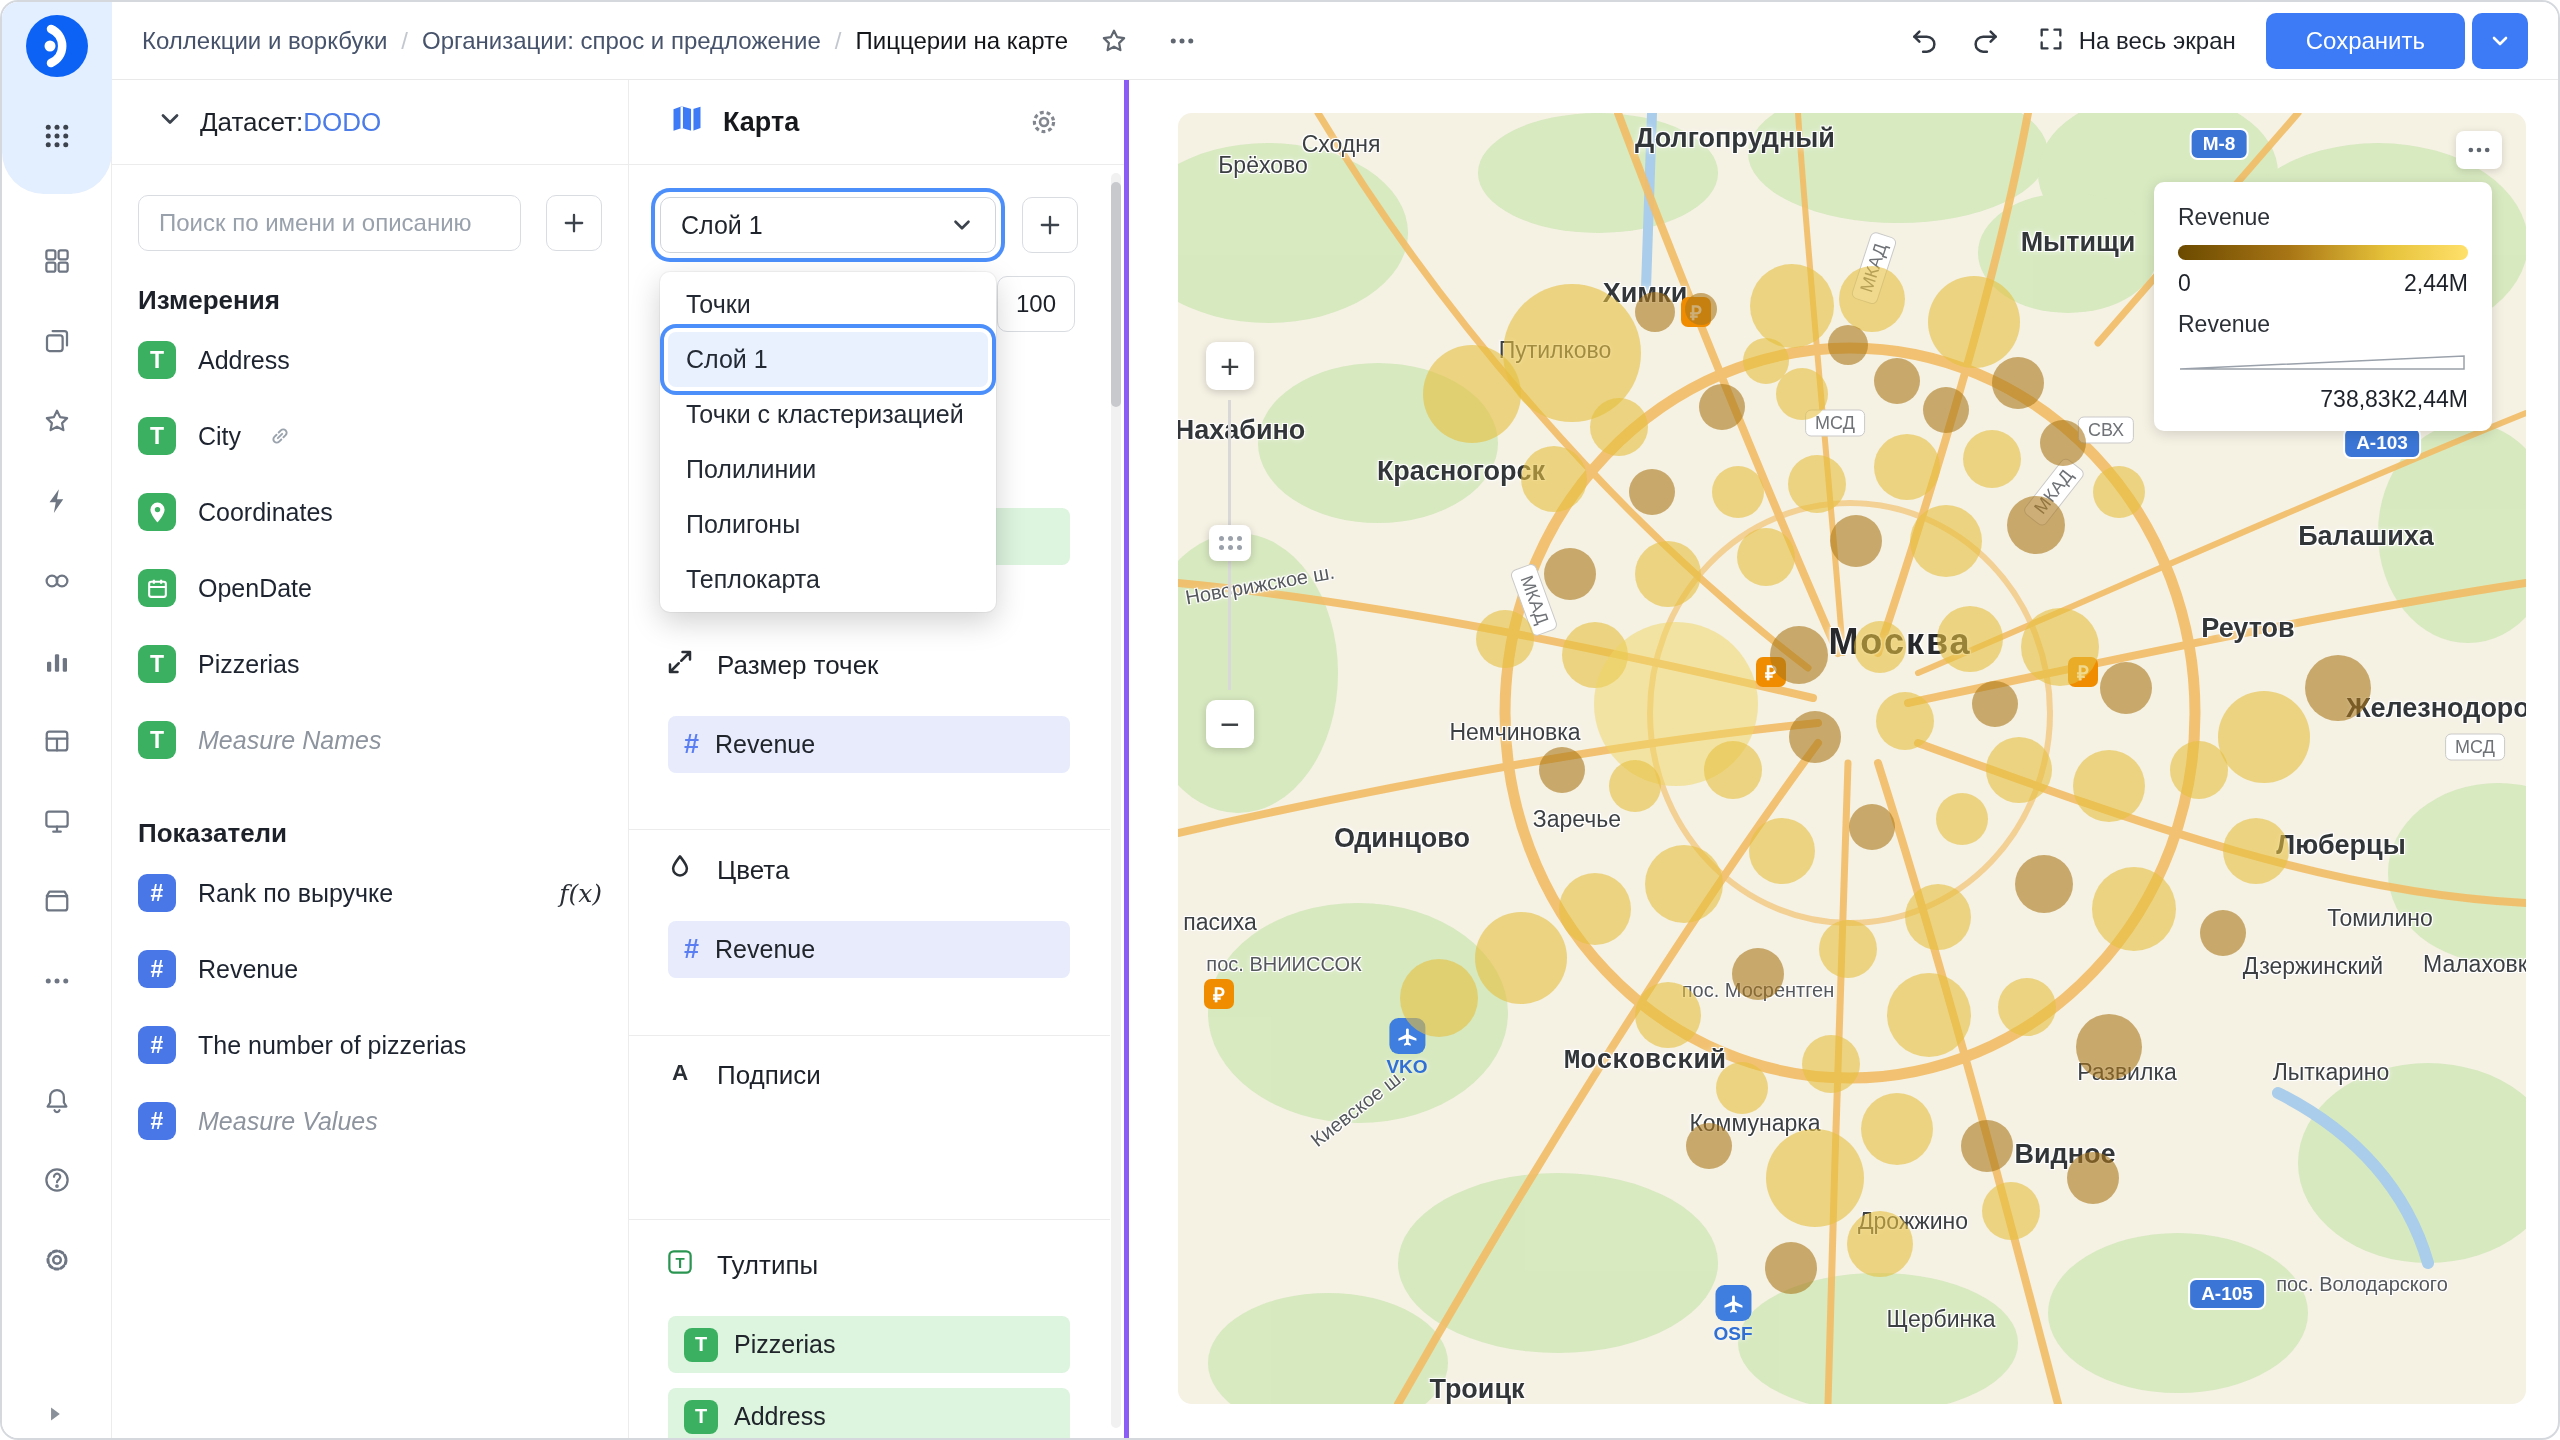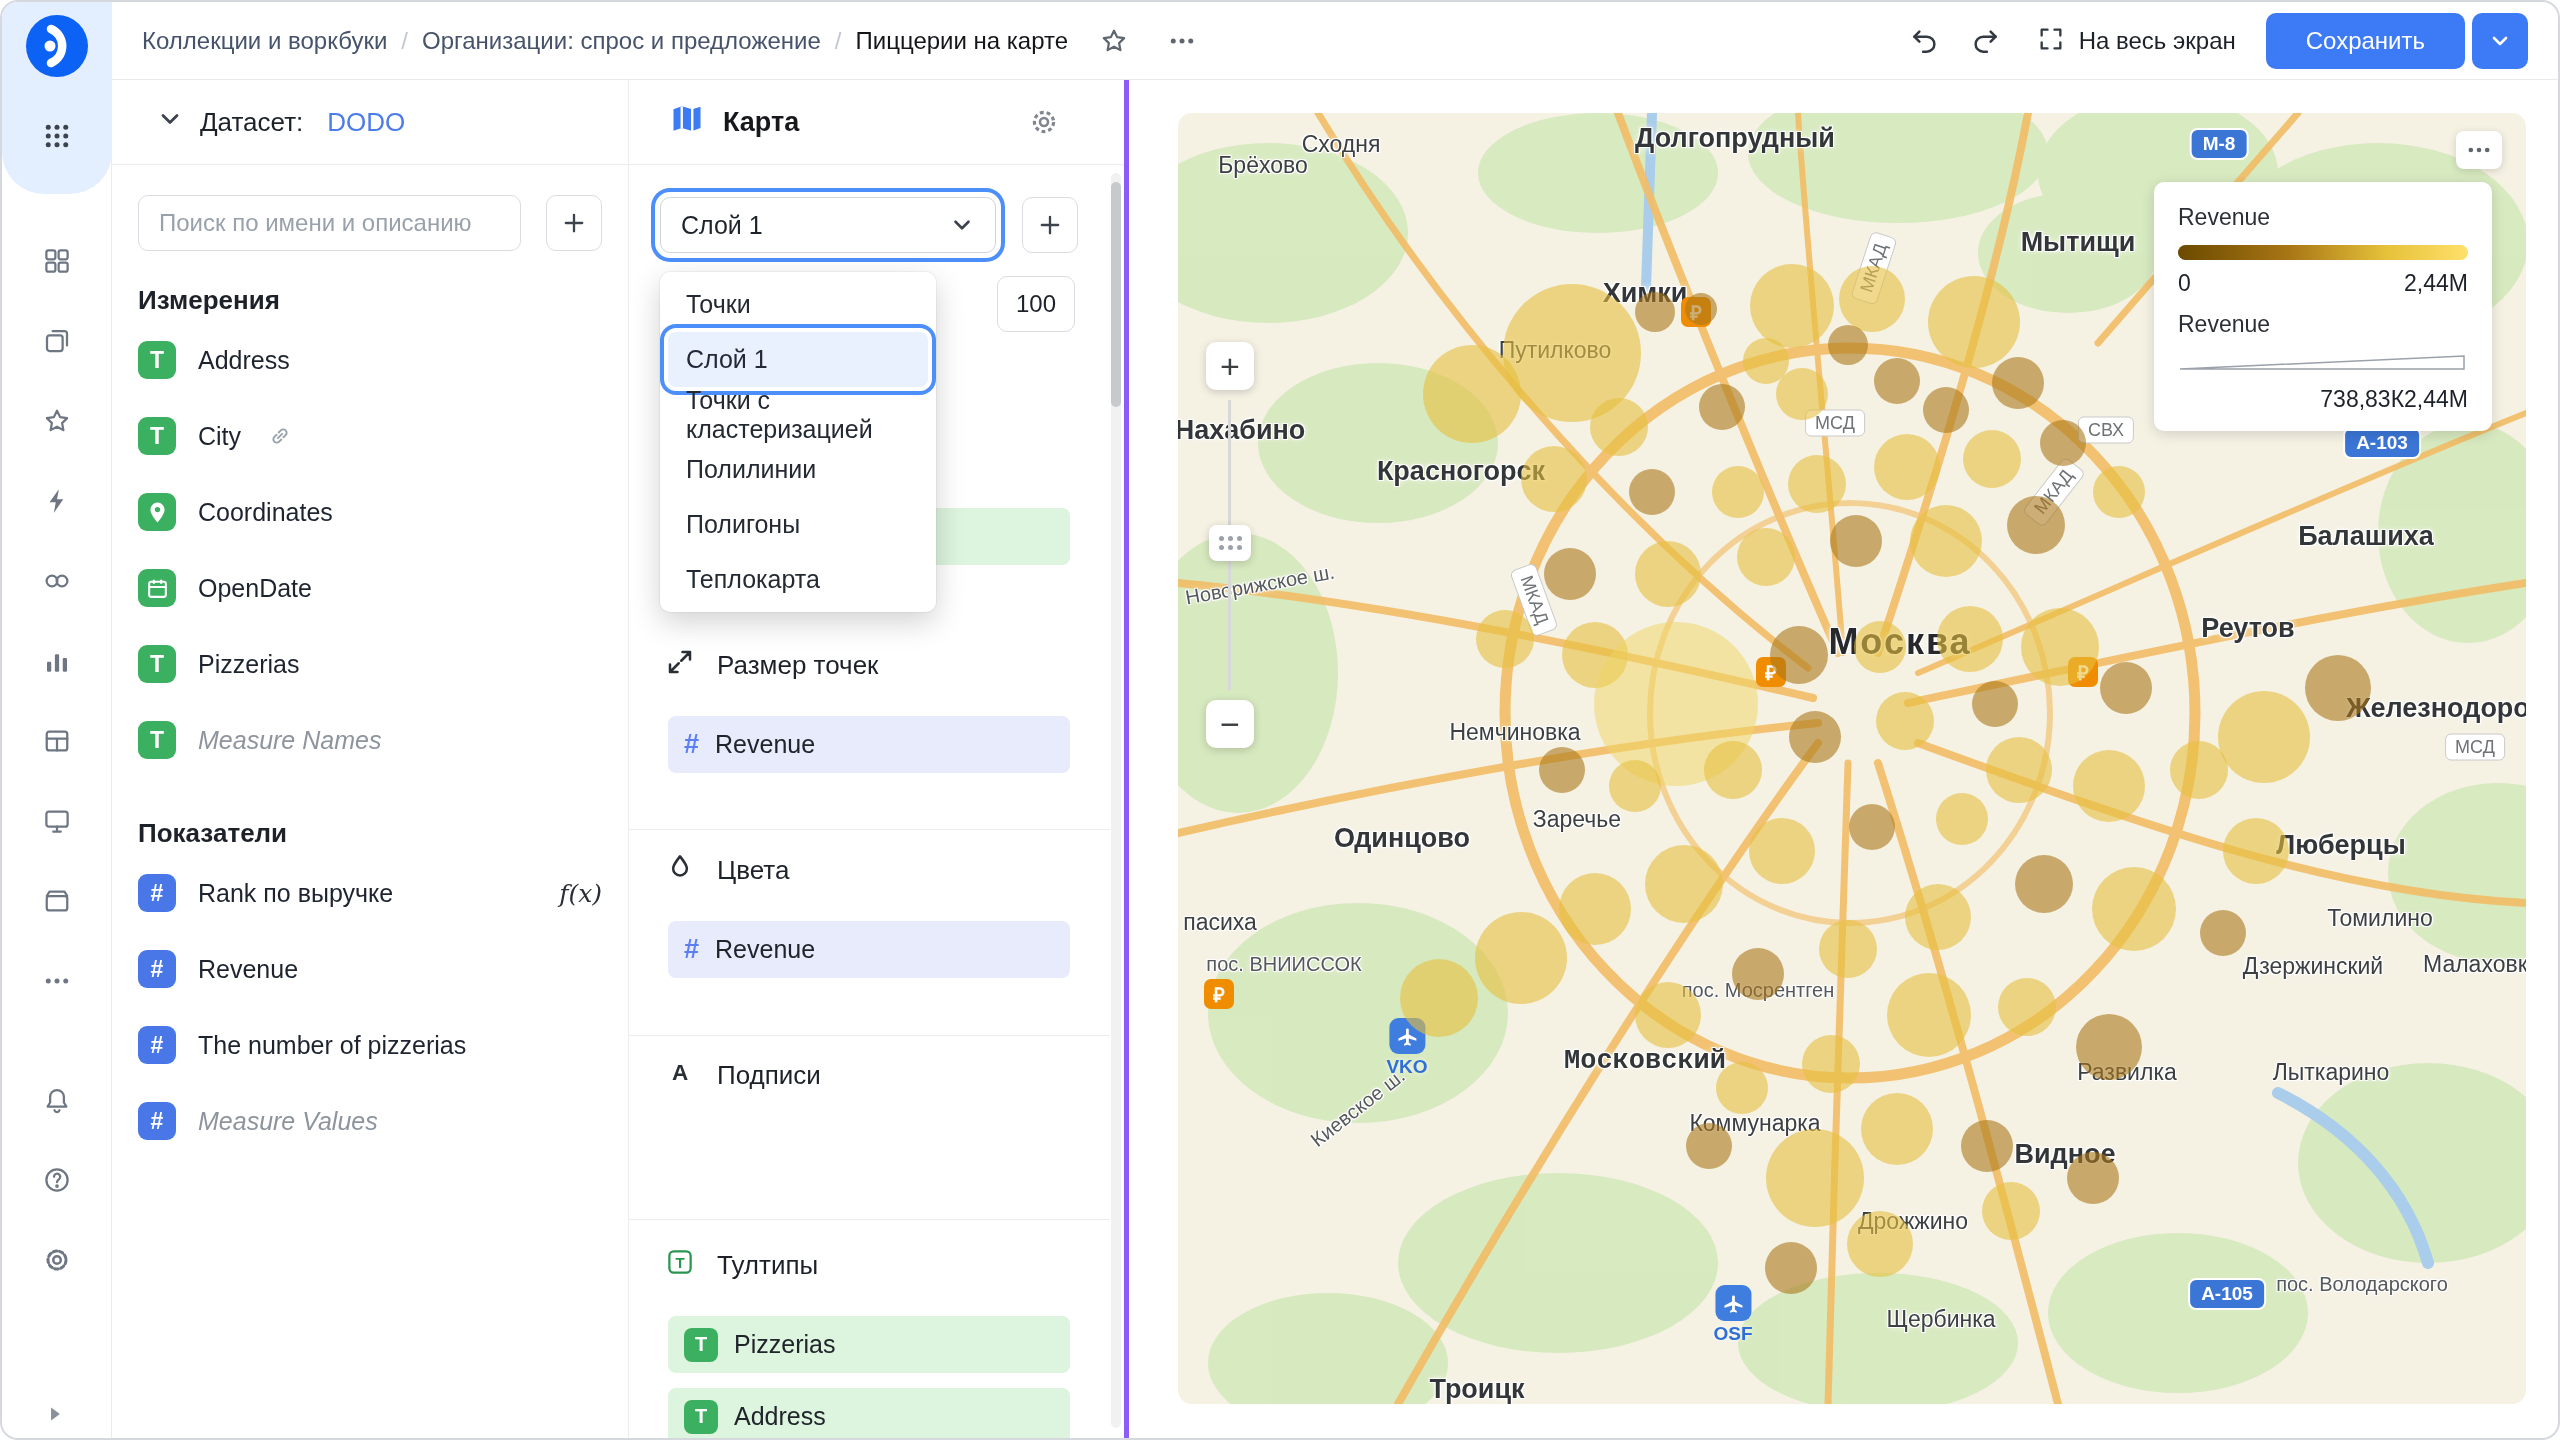--- a/index.html
+++ b/index.html
@@ -30,21 +30,21 @@
   .fullscreen-label{font-size:24px;color:#1d2129;}
   .save-wrap{display:flex;align-items:center;gap:7px;}
   .save-btn{height:56px;padding:0 40px;background:#3d7af5;color:#fff;border:none;border-radius:10px;font-size:24px;
             font-family:inherit;display:flex;align-items:center;cursor:pointer;}
   .save-chevron{width:56px;height:56px;background:#3d7af5;border:none;border-radius:10px;display:flex;align-items:center;justify-content:center;cursor:pointer;}
 
   
   .fields-panel{position:absolute;left:110px;top:78px;width:517px;bottom:0;border-right:1px solid #ececec;background:#fff;}
   .panel-head{height:85px;border-bottom:1px solid #ececec;display:flex;align-items:center;padding:0 26px 0 44px;font-size:26px;}
   .dataset-label{color:#1d2129;margin-left:16px;}
-  .dataset-name{color:#4b7ce8;margin-left:24px;cursor:pointer;}
+  .dataset-name{color:#4b7ce8;margin-left:0;cursor:pointer;}
   .search-row{display:flex;gap:25px;margin:30px 26px 0 26px;}
   .search-input{flex:1;height:56px;border:1px solid #d9dce1;border-radius:10px;padding:0 20px;font-size:24px;color:#333;
                 font-family:inherit;outline:none;min-width:0;}
   .search-input::placeholder{color:#99a1ac;}
   .sq-btn{width:56px;height:56px;border:1px solid #d9dce1;background:#fff;border-radius:10px;display:flex;align-items:center;
           justify-content:center;cursor:pointer;flex:none;}
   .group-title{font-size:26px;font-weight:bold;color:#1d2129;margin:34px 26px 6px 26px;}
   .group-title.second{margin-top:40px;}
   .field-row{display:flex;align-items:center;gap:22px;height:76px;padding:0 26px;cursor:pointer;}
   .fi{width:38px;height:38px;border-radius:9px;display:flex;align-items:center;justify-content:center;color:#fff;
@@ -77,21 +77,21 @@
   .pill.measure{background:#e7ebfc;}
   .pill.string{background:#ddf4de;}
   .hash{color:#5b7ff2;font-size:27px;font-weight:bold;}
   .fi-mini{width:34px;height:34px;border-radius:8px;background:#3bb061;color:#fff;display:flex;align-items:center;
            justify-content:center;font-size:20px;font-weight:bold;flex:none;}
   .divider{position:absolute;left:0;right:14px;height:1px;background:#ececec;}
   .scroll-track{position:absolute;right:3px;top:93px;bottom:10px;width:10px;border-radius:5px;background:#f1f1f1;}
   .scroll-thumb{position:absolute;left:0;top:9px;width:10px;height:225px;border-radius:5px;background:#c7c9cd;cursor:pointer;}
 
   
-  .popup{position:absolute;left:658px;top:270px;width:276px;background:#fff;border-radius:10px;padding:5px 0;z-index:60;
+  .popup{position:absolute;left:658px;top:270px;width:336px;background:#fff;border-radius:10px;padding:5px 0;z-index:60;
          box-shadow:0 10px 30px rgba(0,0,0,.18),0 0 0 1px rgba(0,0,0,.04);}
   .menu-item{height:55px;display:flex;align-items:center;padding:0 26px;font-size:25px;color:#242a33;cursor:pointer;}
   .menu-item.selected{margin:0 8px;padding:0 18px;background:#e9f1ff;border-radius:8px;
                       box-shadow:0 0 0 4px #fff,0 0 0 8px #4c8ffb;}
 
   
   .map{position:absolute;left:1176px;top:111px;width:1348px;height:1291px;background:#f5f1e3;border-radius:14px;overflow:hidden;}
   .terrain{position:absolute;left:0;top:0;}
   .map-label{position:absolute;transform:translate(-50%,-50%);white-space:nowrap;
              text-shadow:1px 1px 0 #fff,-1px -1px 0 #fff,1px -1px 0 #fff,-1px 1px 0 #fff,0 0 6px #fff;}

